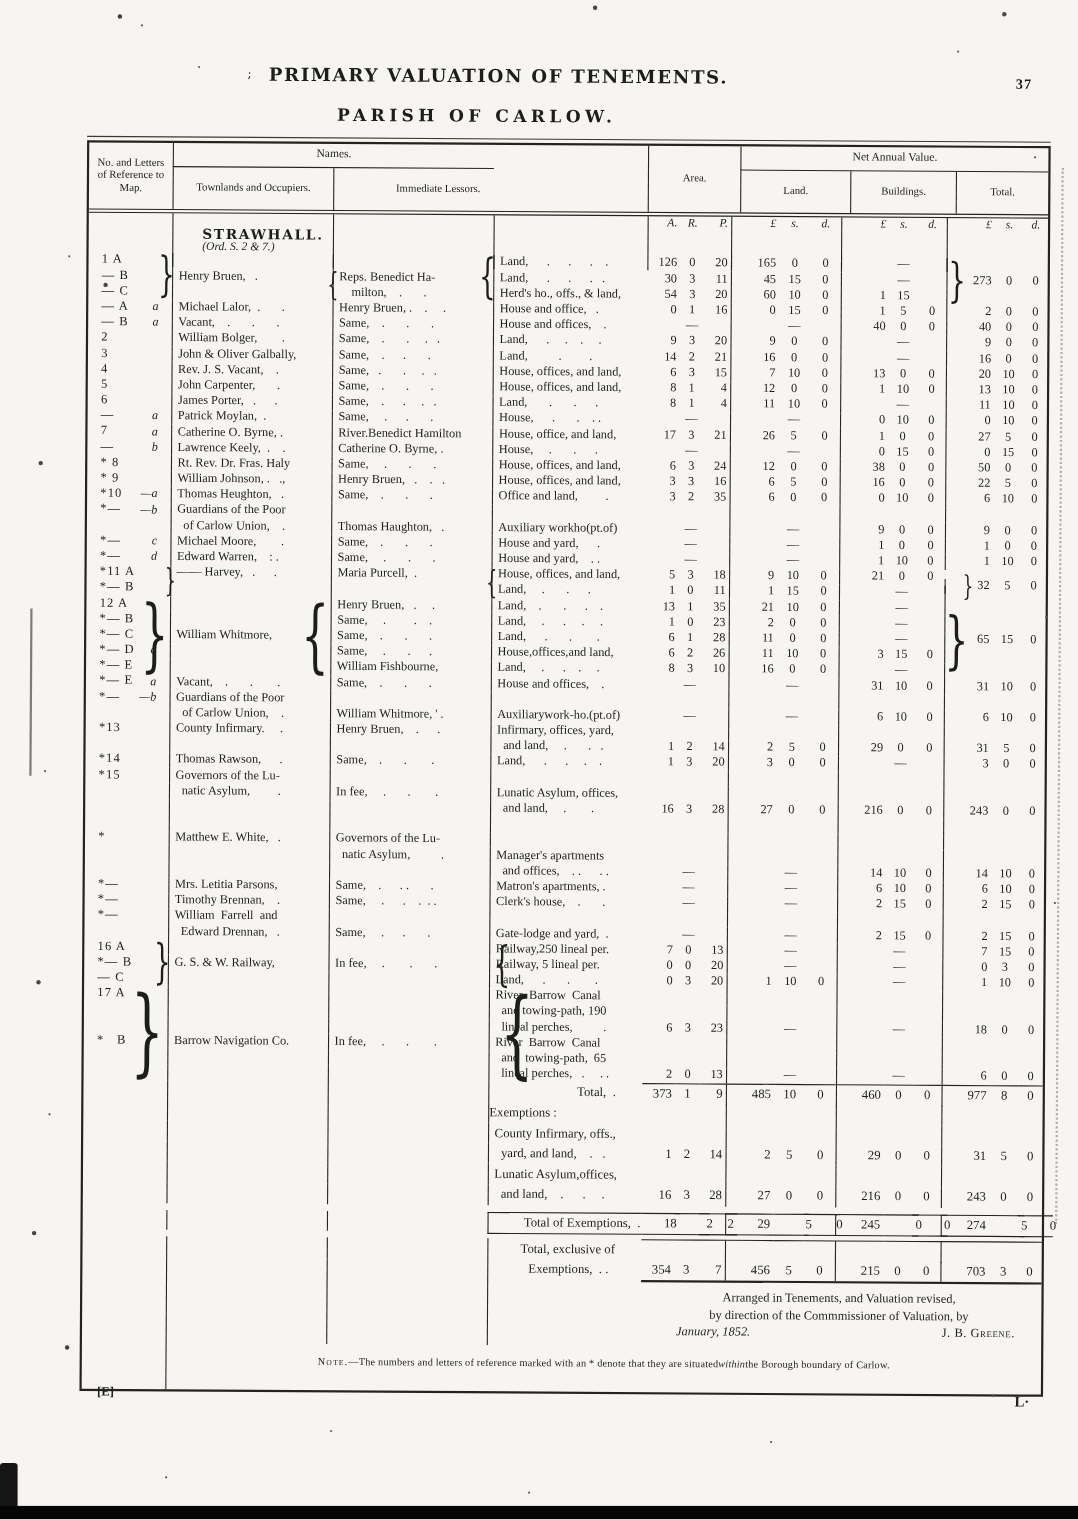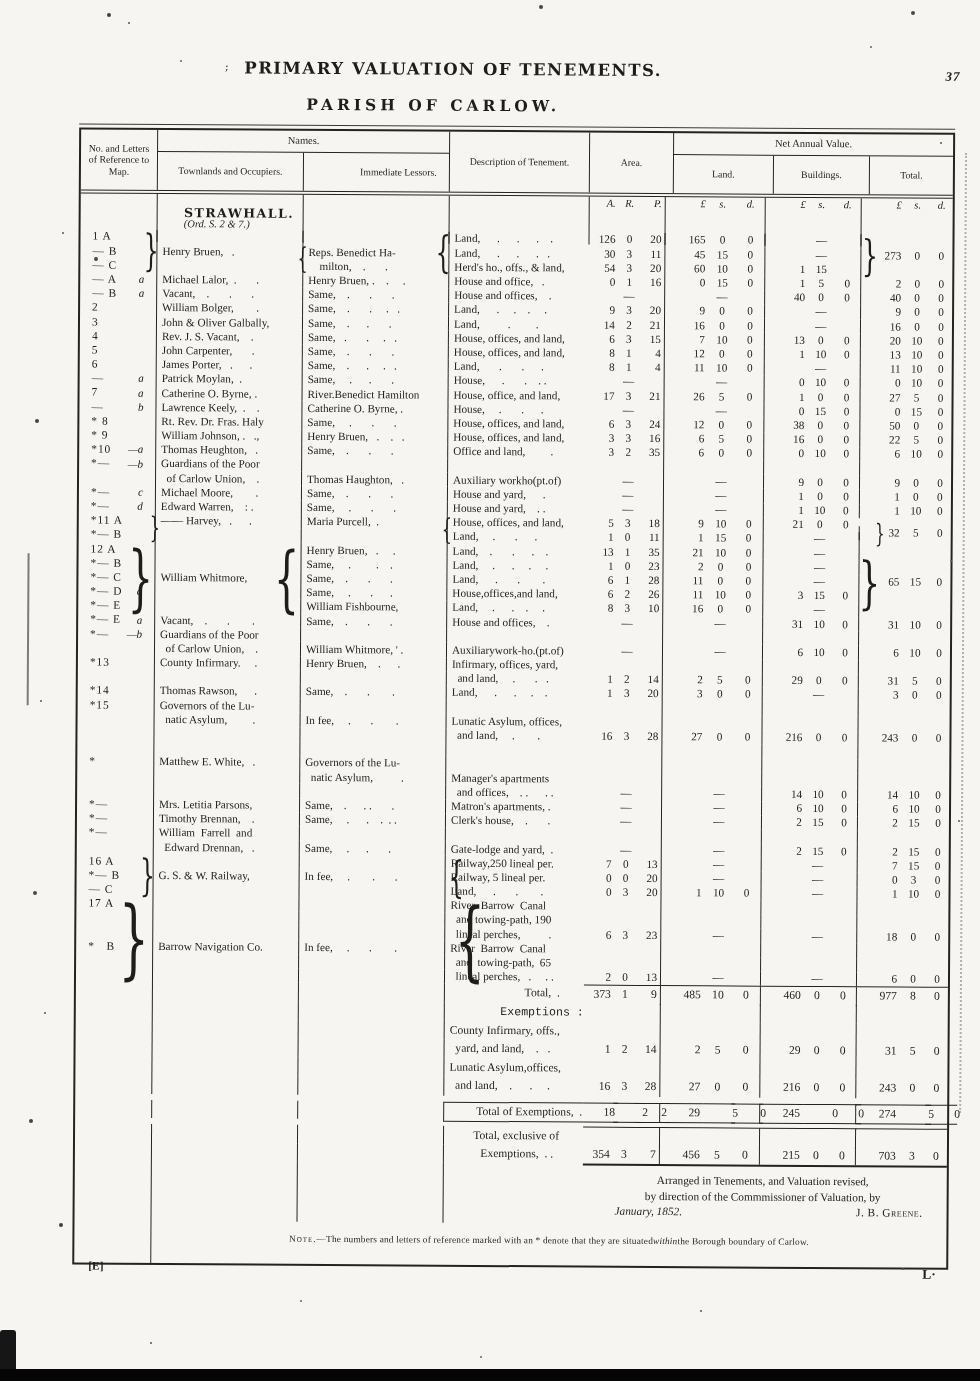--- a/index.html
+++ b/index.html
@@ -4,21 +4,21 @@
 <style>
   html,body{margin:0;padding:0;background:#e8e7e3;}
   .page{position:relative;width:980px;height:1381px;background:#f6f5f1;overflow:hidden;
         font-family:"Liberation Serif",serif;color:#1d1d1b;}
   .sheet{position:absolute;inset:0;transform:rotate(.35deg);transform-origin:490px 650px;}
 
   
   .title{position:absolute;top:60px;left:0;width:880px;text-align:center;
          font-family:"DejaVu Serif",serif;font-weight:700;font-size:16.5px;letter-spacing:1.5px;}
   .titlemark{font-weight:400;font-size:11px;vertical-align:3px;margin-right:14px;}
-  .pagenum{position:absolute;top:66px;left:942px;font-weight:700;font-size:13px;letter-spacing:1px;font-style:italic;}
+  .pagenum{position:absolute;top:66px;left:920px;font-weight:700;font-size:13px;letter-spacing:1px;}
   .subtitle{position:absolute;top:96px;left:0;width:860px;text-align:center;
             font-family:"DejaVu Serif",serif;font-weight:700;font-size:15.5px;letter-spacing:4px;}
 
   
   .tablebox{position:absolute;left:76px;top:130px;width:872px;border:2px solid #24231d;}
   .tablebox::before{content:"";position:absolute;left:-2px;right:-2px;top:-6px;height:1px;background:#3a3933;}
 
   
   .thead{display:grid;grid-template-columns:76px 146px 146px 140px 84px 100px 96px 84px;
          grid-template-rows:22px 38px;border-bottom:4px double #24231d;font-size:9.8px;}
@@ -54,21 +54,21 @@
           transform:translateY(-50%) scaleX(.55);}
   .tbrace{display:inline-block;font-family:"DejaVu Serif",serif;line-height:0;
           transform:scaleX(.6);margin-right:1px;}
   .strd{transform:translateY(8px);}
 
   
   .ttl{height:18.6px;}
   .ttl .c{font-size:11.6px;}
   .gt{margin-top:6px;}
   .dr .des{justify-content:flex-end;padding-right:24px;}
-  .dc .des{justify-content:flex-end;padding-left:0;font-family:Liberation Mono, monospace;}
+  .dc .des{justify-content:flex-start;padding-left:0;}
   .rtN > div:nth-child(n+5){border-top:1.8px solid #24231d;}
   .rtD > div:nth-child(n+4){border-top:1.8px solid #24231d;}
   .rbD > div:nth-child(n+4){border-bottom:1.8px solid #24231d;padding-left:32px;}
 
   
   .frow{height:60px;}
   .fblock{grid-column:5/-1;border-top:2px solid #24231d;display:flex;flex-direction:column;
           justify-content:center;padding:2px 10px 0 6px;font-size:11.3px;line-height:1.35;text-align:center;}
   .fline3{display:flex;justify-content:space-between;padding:0 14px 0 26px;}
   .fdate{font-style:italic;}
@@ -108,21 +108,20 @@
 
   <div class="tablebox">
 
     <div class="thead">
       <div class="th h-ref" style="white-space:pre-line;">No. and Letters
 of Reference to
 Map.</div>
       <div class="th h-names" style="font-size:10.5px;">Names.</div>
       <div class="th h-occ">Townlands and Occupiers.</div>
       <div class="th h-les">Immediate Lessors.</div>
-      <div class="th h-des">Description of Tenement.</div>
       <div class="th h-area">Area.</div>
       <div class="th h-nav" style="font-size:10.5px;">Net Annual Value.</div>
       <div class="th h-land">Land.</div>
       <div class="th h-bld">Buildings.</div>
       <div class="th h-tot">Total.</div>
     </div>
 
     <div class="tbody" id="tbody">
 
       <div class="trow units">

